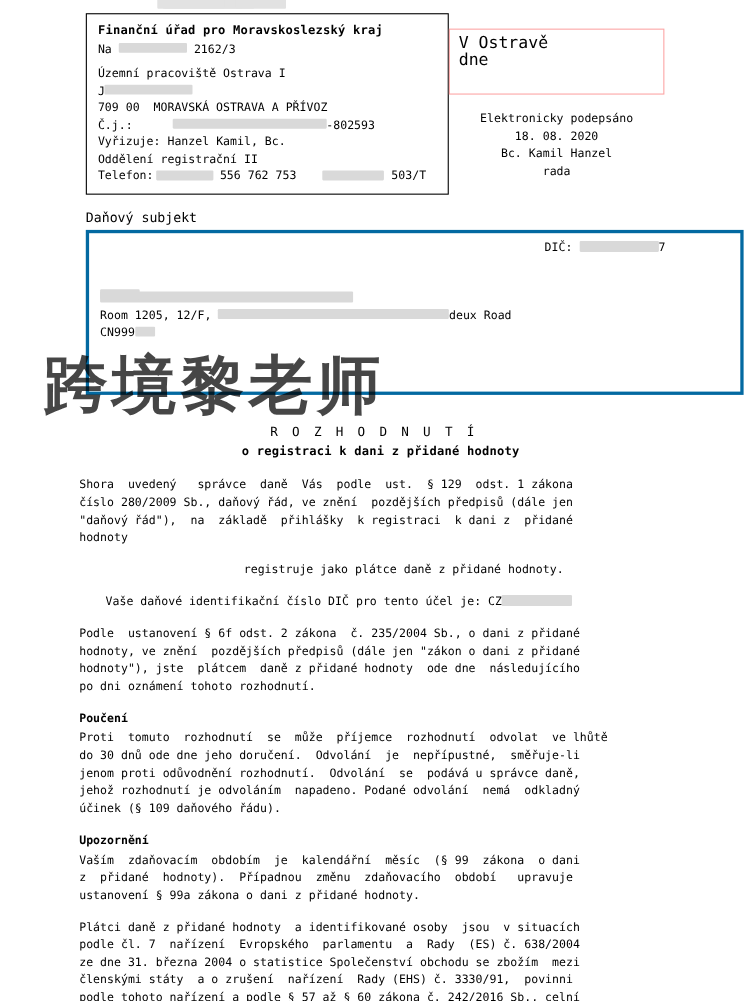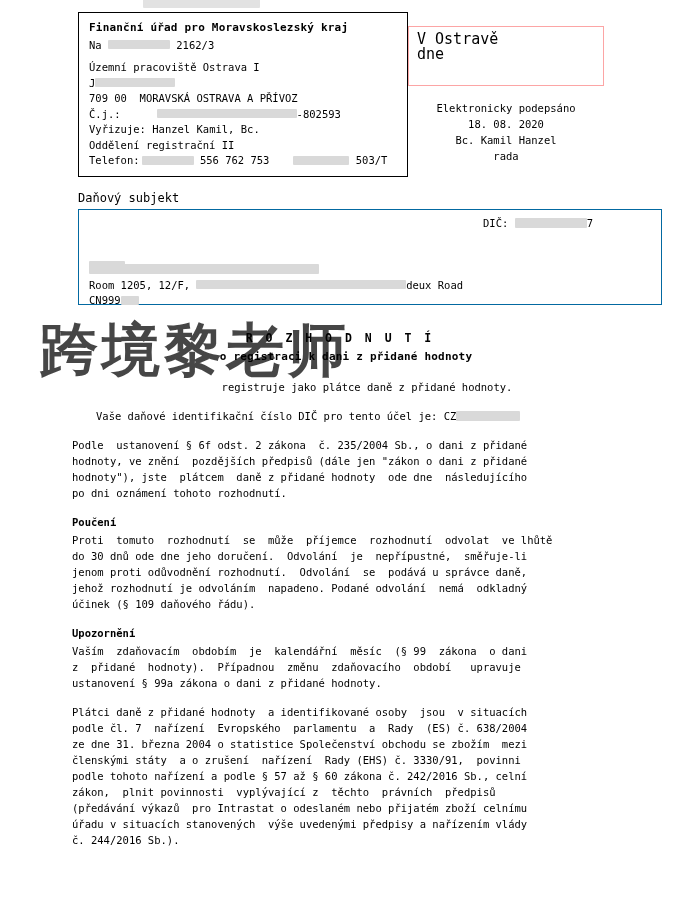--- a/index.html
+++ b/index.html
@@ -65,23 +65,23 @@
     font-size: 10.5px;
     line-height: 16px;
   }
 
   
   .subject-label {
     margin: 14px 0 4px 78px;
     font-size: 12px;
   }
   .subject-box {
-    margin: 0 18px 0 78px;
-    border: 1px solid #0369a1;
-    height: 96px;
+    margin: 0 4px 0 78px;
+    border: 3px solid #0369a1;
+    height: 150px;
     position: relative;
     box-sizing: border-box;
     font-size: 10.5px;
     line-height: 15.5px;
     padding: 6px 10px;
   }
   .dic-line {
     text-align: right;
     padding-right: 58px;
     white-space: pre;
@@ -103,21 +103,21 @@
     border-radius: 1px;
     position: relative;
     top: -1px;
   }
   .rd.tall { height: 10px; }
   .rd.lite { background: #e2e2e2; }
 
   
   .doc-title {
     text-align: center;
-    font-weight: bold;
+    font-weight: normal;
     font-size: 11.5px;
     letter-spacing: 3px;
     margin-top: 26px;
   }
   .doc-subtitle {
     text-align: center;
     font-weight: bold;
     font-size: 11px;
     margin-top: 5px;
     letter-spacing: 0.2px;
@@ -202,20 +202,24 @@
       <div><span>CN999</span><span class="rd" style="width:18px"></span></div>
     </div>
   </div>
 
   <div class="watermark">跨境黎老师</div>
 
   <div class="doc-title">R O Z H O D N U T Í</div>
   <div class="doc-subtitle">o registraci k dani z přidané hodnoty</div>
 
   <div class="body-wrap">
+    <div class="para">Shora  uvedený   správce  daně  Vás  podle  ust.  § 129  odst. 1 zákona
+číslo 280/2009 Sb., daňový řád, ve znění  pozdějších předpisů (dále jen
+"daňový řád"),  na  základě  přihlášky  k registraci  k dani z  přidané
+hodnoty</div>
     <div class="para center">registruje jako plátce daně z přidané hodnoty.</div>
     <div class="para indent"><span>Vaše daňové identifikační číslo DIČ pro tento účel je: CZ</span><span class="rd tall" style="width:64px"></span></div>
     <div class="para">Podle  ustanovení § 6f odst. 2 zákona  č. 235/2004 Sb., o dani z přidané
 hodnoty, ve znění  pozdějších předpisů (dále jen "zákon o dani z přidané
 hodnoty"), jste  plátcem  daně z přidané hodnoty  ode dne  následujícího
 po dni oznámení tohoto rozhodnutí.</div>
 
     <div class="section-head">Poučení</div>
     <div class="para">Proti  tomuto  rozhodnutí  se  může  příjemce  rozhodnutí  odvolat  ve lhůtě
 do 30 dnů ode dne jeho doručení.  Odvolání  je  nepřípustné,  směřuje-li

